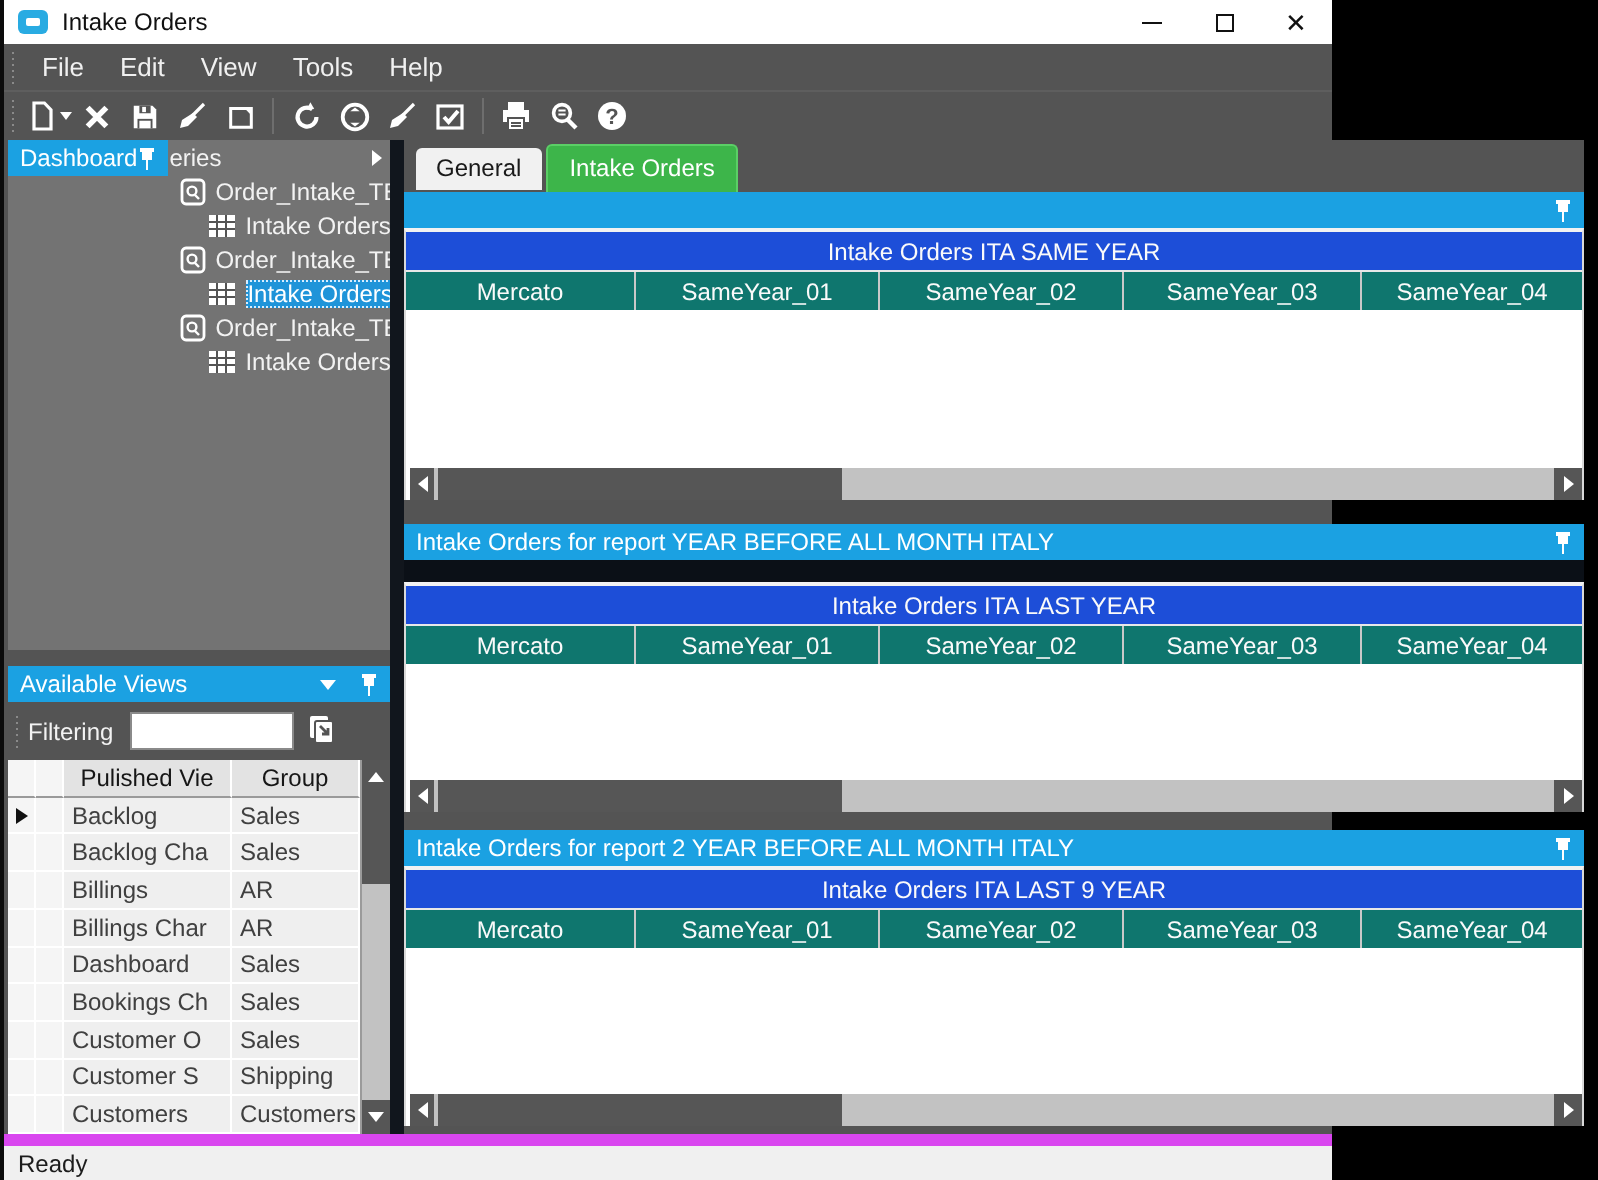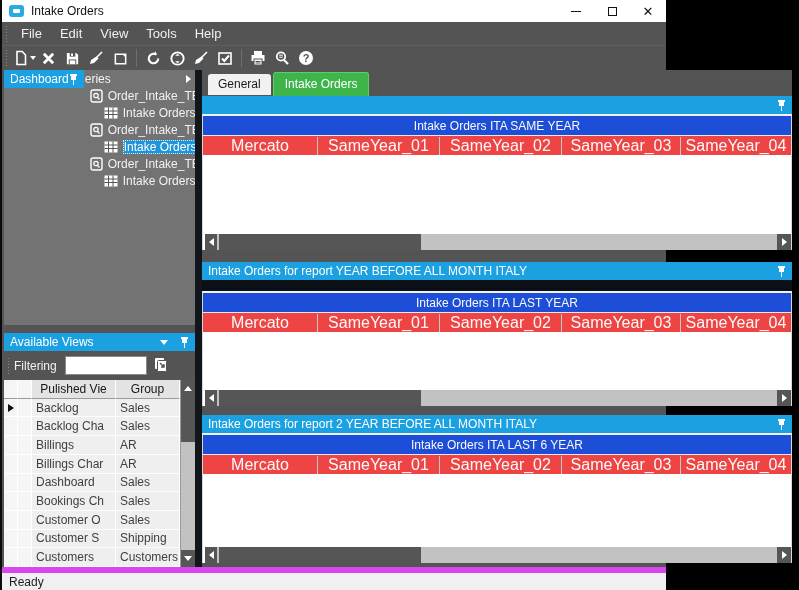--- a/index.html
+++ b/index.html
@@ -109,21 +109,21 @@
   .tab.active { background:#3db54a; color:#fff; border:1px solid #5bcf66; border-bottom:none; padding:4px 11px 5px; }
 
   .rpanel { position:absolute; left:200px; width:590px; background:#0b1017; display:flex; flex-direction:column; }
   .rp1 { top:96px;  height:154px; }
   .rp2 { top:262px; height:144px;gap:11px; }
   .rp3 { top:415px; height:148px; }
   .rgrid { flex:1; display:flex; flex-direction:column; border-top:2px solid #f2f2f2;
     border-left:1px solid #d9d9d9; border-right:1px solid #d9d9d9; overflow:hidden; }
   .grouphdr { height:20px; background:#1d4ed8; color:#fafafa; font-size:12px;
     display:flex; align-items:center; justify-content:center; border-bottom:1px solid #e8e8e8; }
-  .colhdr { height:19px; background:#ef4444; display:flex; font-size:16px; color:#fafafa;align-items:flex-end; }
+  .colhdr { height:19px; background:#0f766e; display:flex; font-size:12px; color:#fafafa; }
   .colhdr .col { display:flex; align-items:center; justify-content:center; border-right:1px solid #c9c9c9; }
   .colhdr .col:last-child { border-right:none; }
   .col-0 { width:115px; } .col-1 { width:122px; } .col-2 { width:122px; }
   .col-3 { width:119px; } .col-4 { flex:1; }
   .gridbody { flex:1; background:#fff; }
   .hscroll-light { height:17px; background:#c2c2c2; position:relative; border-top:1px solid #fff; }
   .hl-left { position:absolute; left:0; top:0; width:14px; height:100%; background:#565656;
     display:flex; align-items:center; justify-content:center; border-left:2px solid #fff; }
   .hl-thumb { position:absolute; left:16px; top:0; width:202px; height:100%; background:#565656; }
   .hl-right { position:absolute; right:0; top:0; width:14px; height:100%; background:#565656;
@@ -483,21 +483,21 @@
 
   <div class="rpanel rp3">
     <div class="cyanhdr">
       <span>Intake Orders for report 2 YEAR BEFORE ALL MONTH ITALY</span>
       <span class="sp"></span>
       <span class="pin">
           <i></i>
         </span>
     </div>
     <div class="rgrid">
-      <div class="grouphdr">Intake Orders ITA LAST 6 YEAR</div>
+      <div class="grouphdr">Intake Orders ITA LAST 9 YEAR</div>
       <div class="colhdr">
         <div class="col col-0">Mercato</div>
         <div class="col col-1">SameYear_01</div>
         <div class="col col-2">SameYear_02</div>
         <div class="col col-3">SameYear_03</div>
         <div class="col col-4">SameYear_04</div>
       </div>
       <div class="gridbody"></div>
       <div class="hscroll-light">
         <div class="hl-left">

